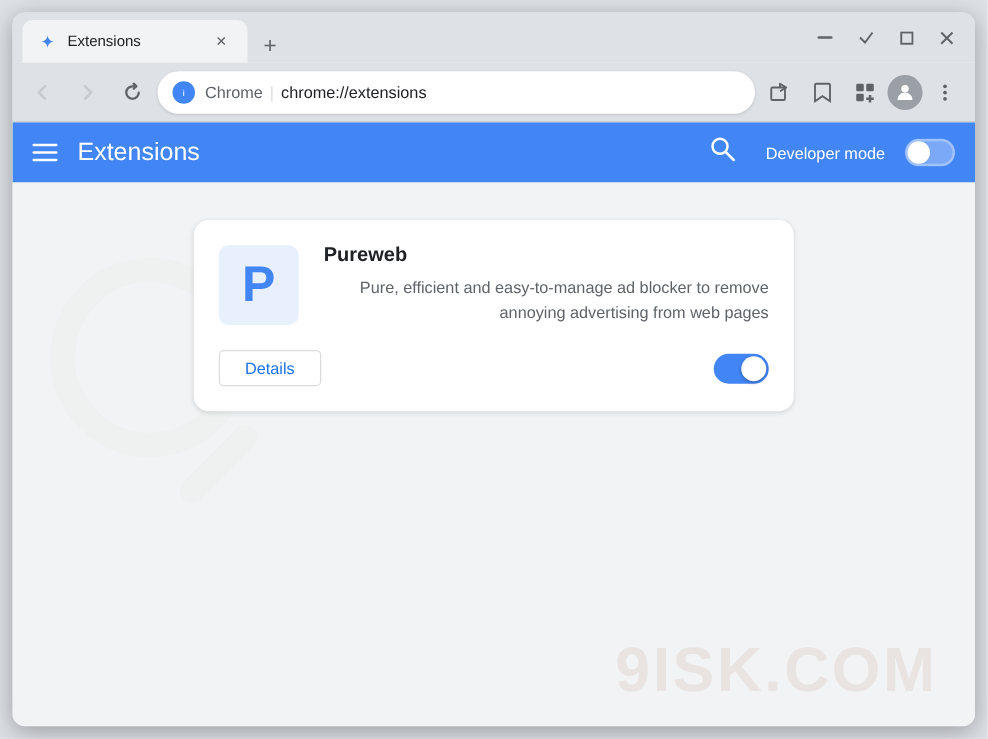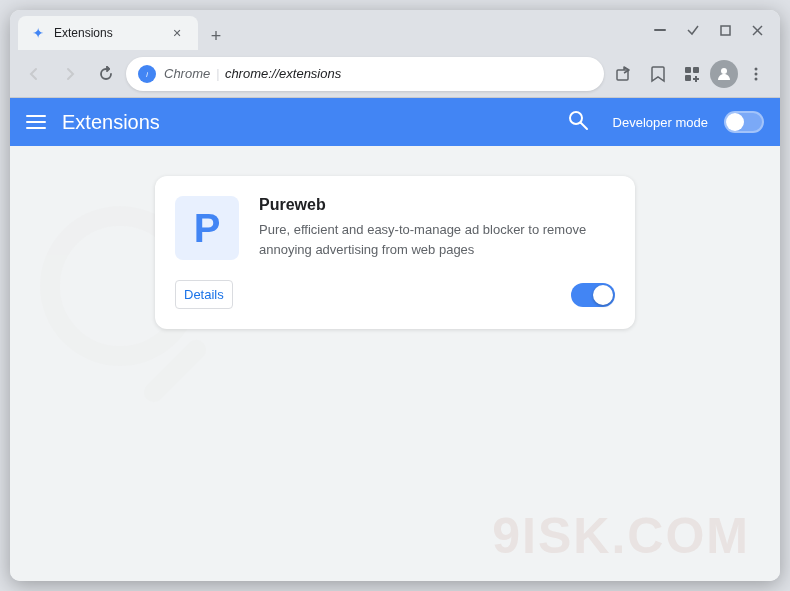--- a/index.html
+++ b/index.html
@@ -117,21 +117,20 @@
 
     
     .toolbar {
       background: #dee1e6;
       height: 48px;
       display: flex;
       align-items: center;
       padding: 0 8px;
       gap: 4px;
       border-bottom: 1px solid #c8cacd;
-      font-style: italic;
     }
 
     .nav-btn {
       width: 32px;
       height: 32px;
       border-radius: 50%;
       display: flex;
       align-items: center;
       justify-content: center;
       cursor: pointer;
@@ -358,30 +357,31 @@
       font-size: 16px;
       font-weight: 600;
       color: #202124;
       margin-bottom: 6px;
     }
 
     .ext-description {
       font-size: 13px;
       color: #5f6368;
       line-height: 1.5;
+      text-align: right;
     }
 
     .card-bottom {
       display: flex;
       align-items: center;
       gap: 12px;
     }
 
     .card-btn {
-      padding: 6px 8px;
+      padding: 6px 20px;
       border: 1px solid #dadce0;
       border-radius: 4px;
       background: white;
       font-size: 13px;
       color: #1a73e8;
       cursor: pointer;
       font-family: inherit;
     }
 
     .spacer { flex: 1; }

